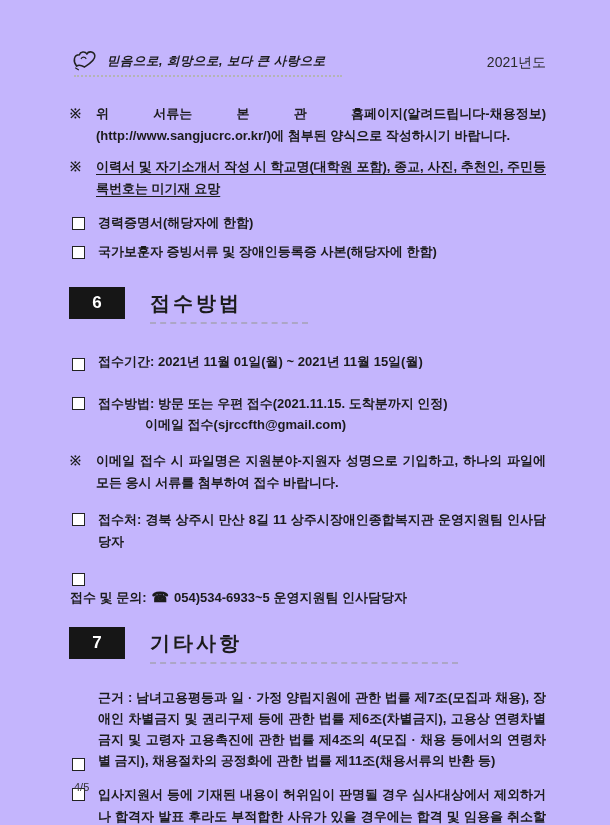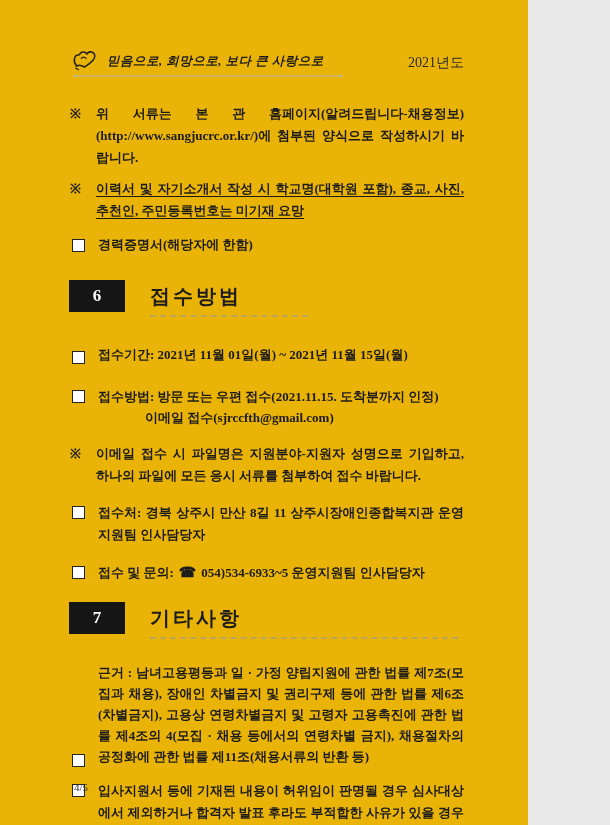--- a/index.html
+++ b/index.html
@@ -1,19 +1,19 @@
 <!DOCTYPE html>
 <html><head>
 <meta charset="utf-8">
 <style>
   * { margin:0; padding:0; box-sizing:border-box; }
   html,body { background:#e8e8e8; }
   .page {
-    width:528px; height:825px; position:relative; background:#eab308;
-    font-family:Liberation Serif, serif;
+    width:610px; height:825px; position:relative; background:#c4b5fd;
+    font-family:Liberation Sans, sans-serif;
     color:#1b1b1b; overflow:hidden;
   }
   .content { padding:46px 64px 0 70px; }
 
   
   .brand-row { display:flex; align-items:flex-start; justify-content:space-between; }
   .brand-left { display:flex; align-items:center; }
   .logo { width:30px; height:27px; flex:none; margin-right:7px; }
   .slogan { font-size:12.5px; font-weight:700; font-style:italic; letter-spacing:0.5px; padding-top:3px; }
   .year { font-size:14px; font-weight:400; color:#2a2a2a; padding-top:8px; }
@@ -40,21 +40,21 @@
   .u6 { width:158px; margin-top:4px; }
   .u7 { width:308px; margin-top:4px; }
   .sec6 { margin-top:26px; }
   .sec7 { margin-top:19px; }
 
   .line-period  { margin-top:27px;align-items:center; }
   .line-method  { margin-top:20px; }
   .line-email   { margin-left:75px; font-size:13px; font-weight:700; line-height:20px; }
   .line-emailnote { margin-top:15px; }
   .line-address { margin-top:15px; }
-  .line-contact { margin-top:16px; }
+  .line-contact { margin-top:16px;flex-direction:column; }
   .contact-bits span { margin-right:5px; }
   .phone-glyph { font-size:14px; }
 
   .legal { margin-top:23px; line-height:21px;align-items:flex-end; }
   .warning { margin-top:13px; }
   .page-num { position:absolute; left:74px; top:781px; font-size:11px; font-weight:400; color:#333; }
 </style>
 </head>
 <body>
 
@@ -81,20 +81,24 @@
     </div>
     <div class="nline note-2">
       <span class="marker">※</span>
       <span class="txt">이력서 및 자기소개서 작성 시 학교명(대학원 포함), 종교, 사진, 추천인, 주민등록번호는 미기재 요망</span>
     </div>
 
     <div class="docs">
       <div class="doc-item">
         <span class="checkbox"></span>
         <span class="txt">경력증명서(해당자에 한함)</span>
+      </div>
+      <div class="doc-item">
+        <span class="checkbox"></span>
+        <span class="txt">국가보훈자 증빙서류 및 장애인등록증 사본(해당자에 한함)</span>
       </div>
     </div>
 
     <div class="sec-header sec6">
       <div class="badge">6</div>
       <span class="sec-title">접수방법</span>
     </div>
     <div class="sec-underline u6"></div>
 
     <div class="nline line-period">

